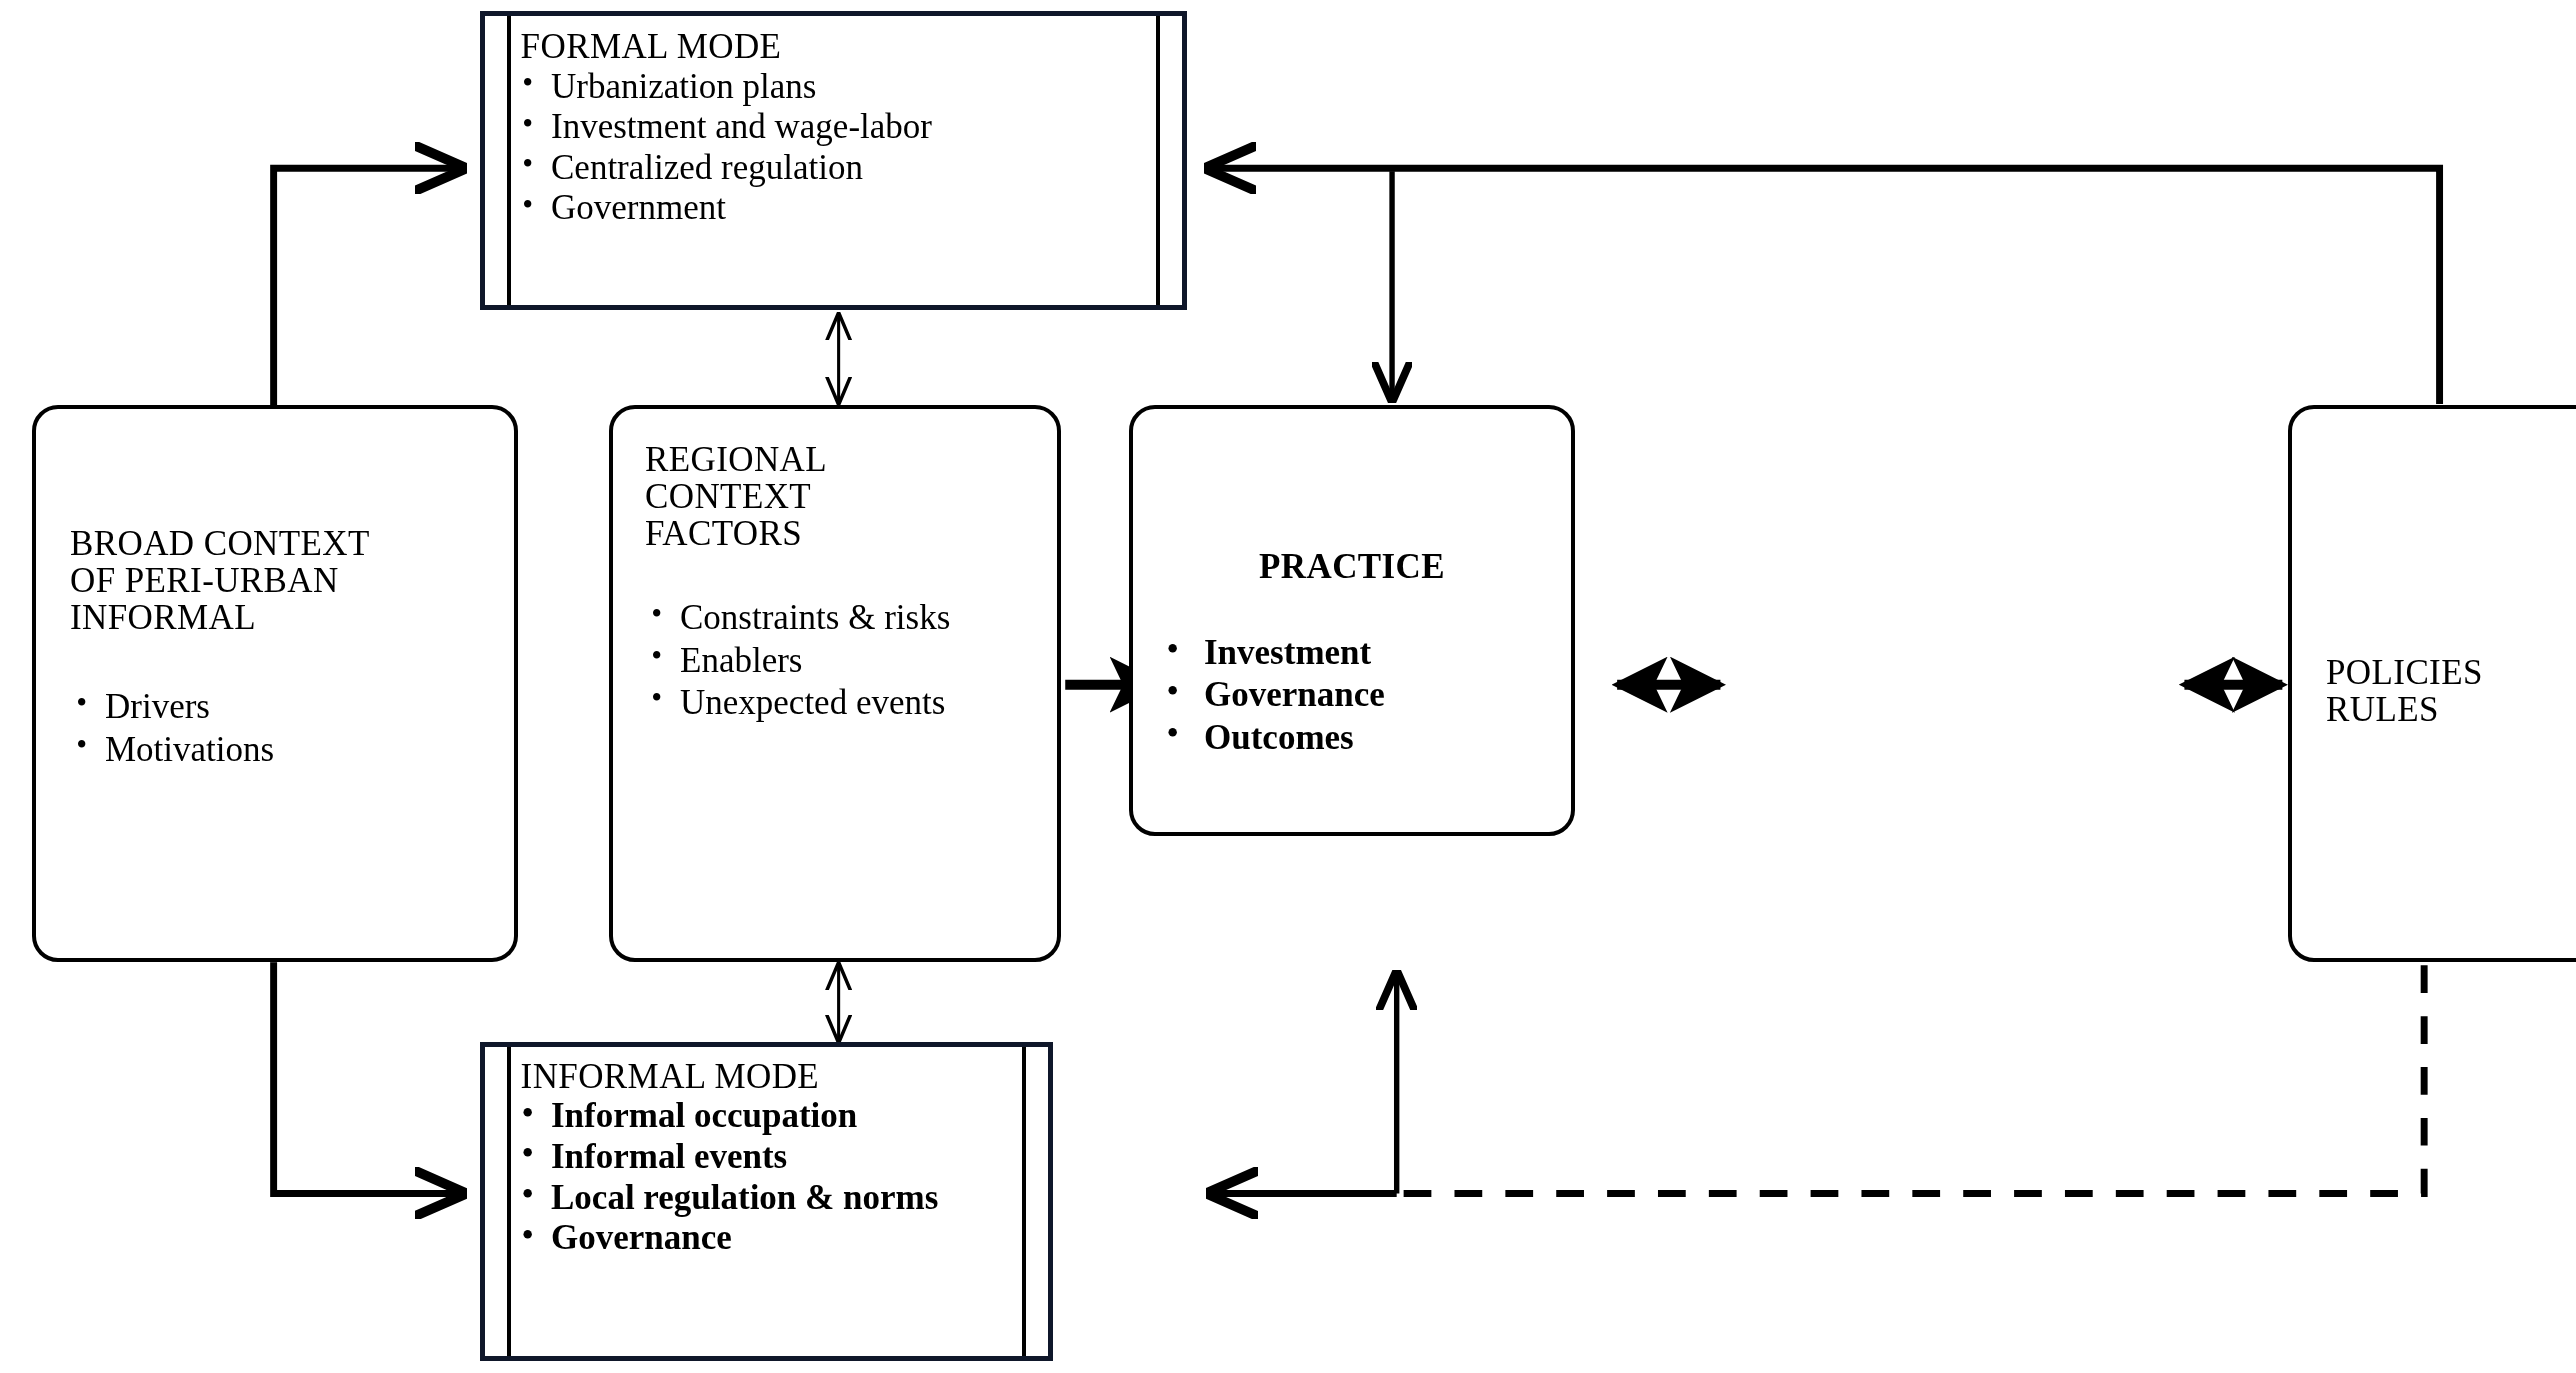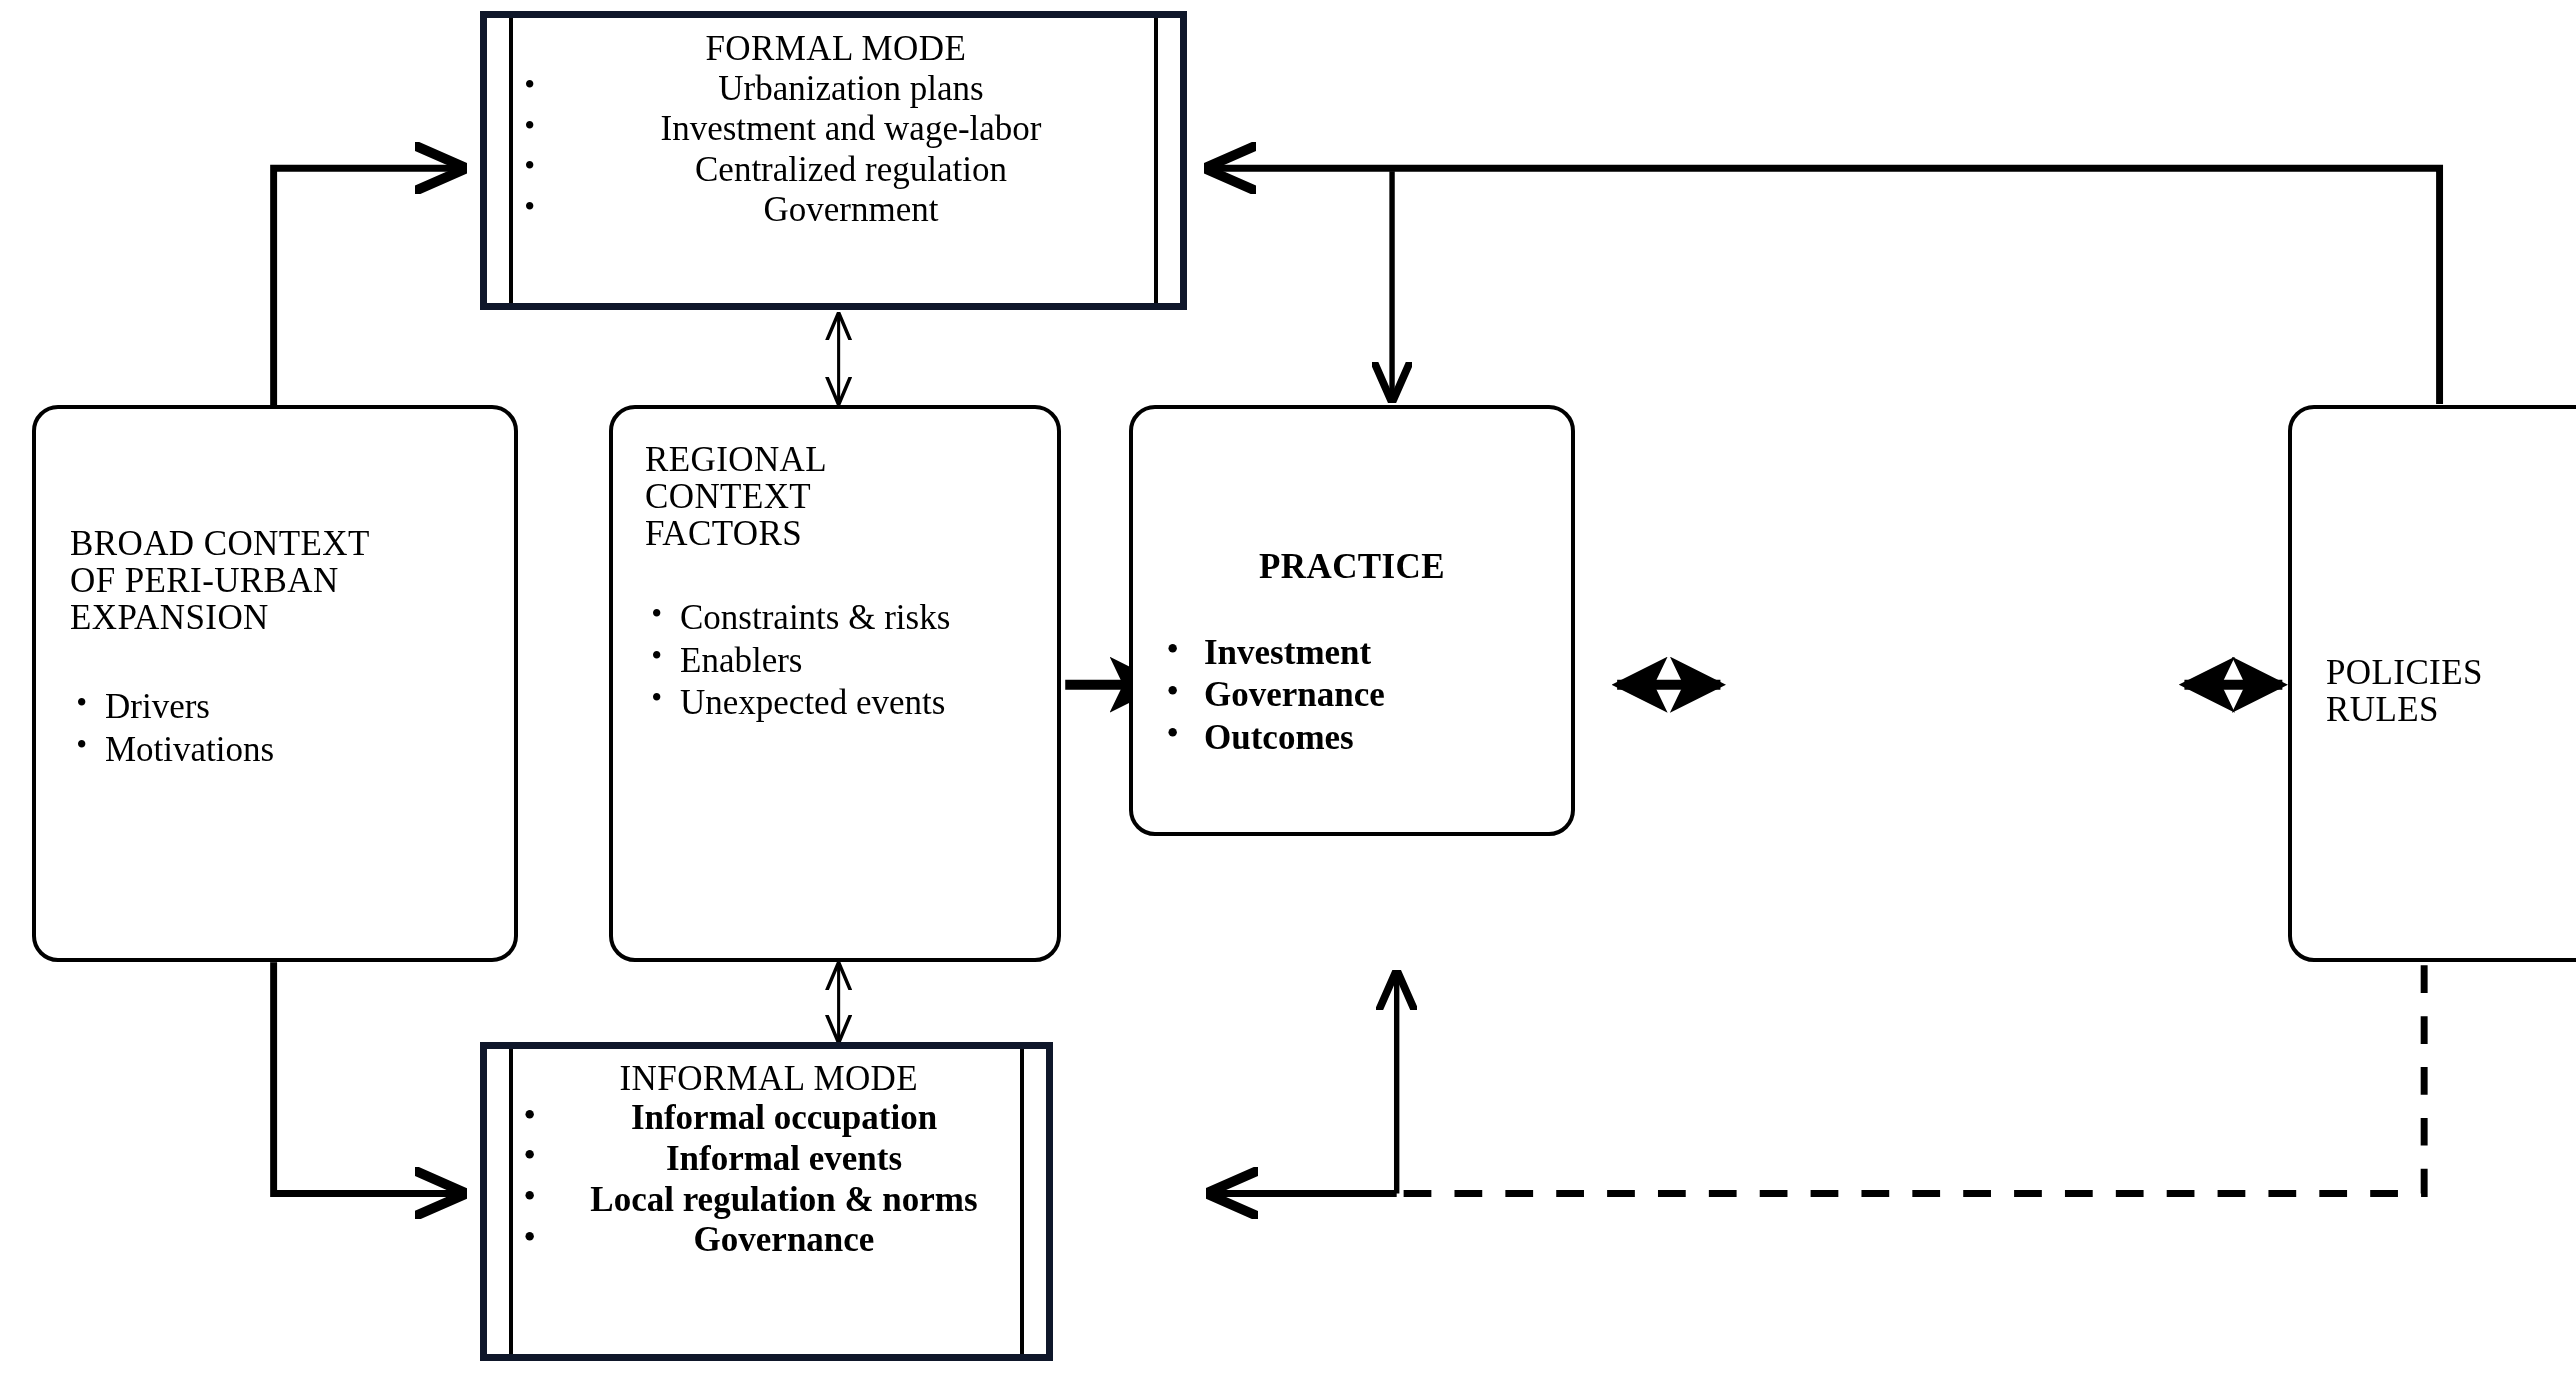--- a/index.html
+++ b/index.html
@@ -28,22 +28,21 @@
     box-sizing: border-box;
     background: #ffffff;
   }
   
   .rounded {
     border: 4.6px solid #000;
     border-radius: 26px;
   }
   
   .process {
-    border: 7px solid #0f172a;
-    text-align: center;
+    border: 5px solid #0f172a;
   }
   .process .inner-rule-left,
   .process .inner-rule-right {
     position: absolute;
     top: 0;
     bottom: 0;
     width: 4.6px;
     background: #000;
   }
   .process .inner-rule-left { left: 21.6px; }
@@ -242,21 +241,21 @@
         <li>Local regulation &amp; norms</li>
         <li>Governance</li>
       </ul>
     </div>
   </div>
 
   <div class="node rounded" id="broad-context-node">
     <div class="inner">
       <div class="title">BROAD CONTEXT
 OF PERI-URBAN
-EXPANSION</div>
+INFORMAL</div>
       <ul class="bl">
         <li>Drivers</li>
         <li>Motivations</li>
       </ul>
     </div>
   </div>
 
   <div class="node rounded" id="regional-context-node">
     <div class="inner">
       <div class="title">REGIONAL

